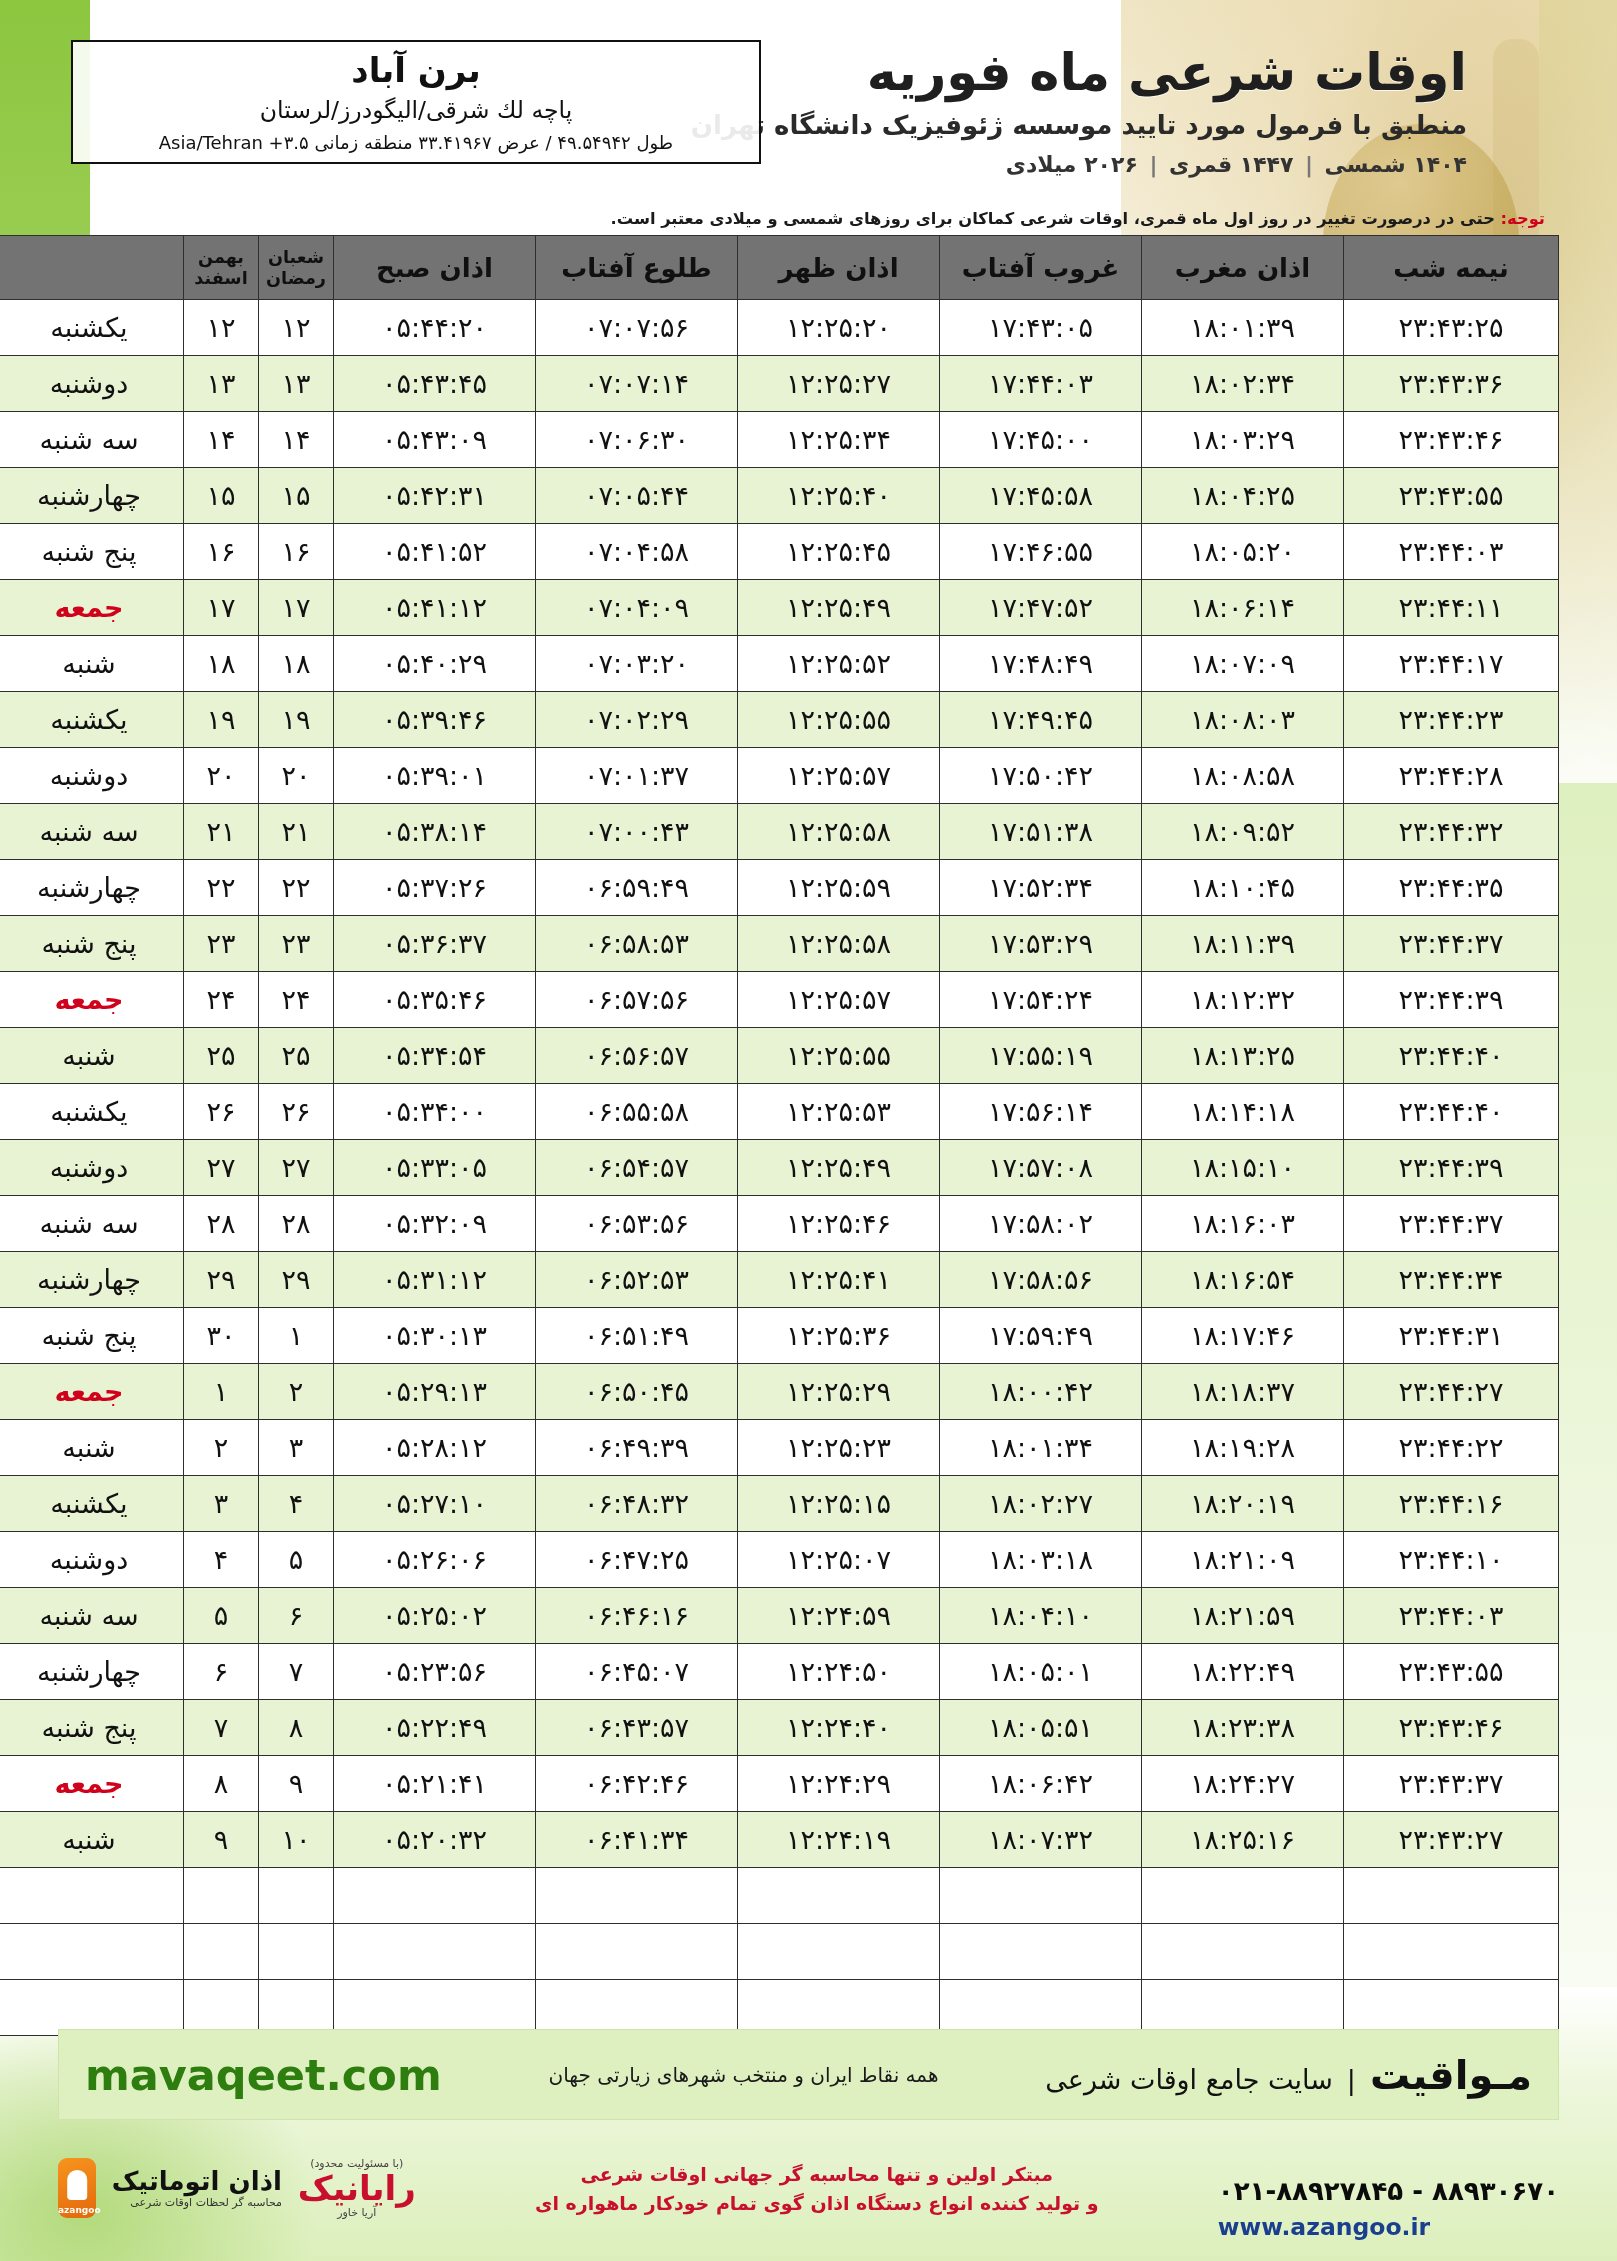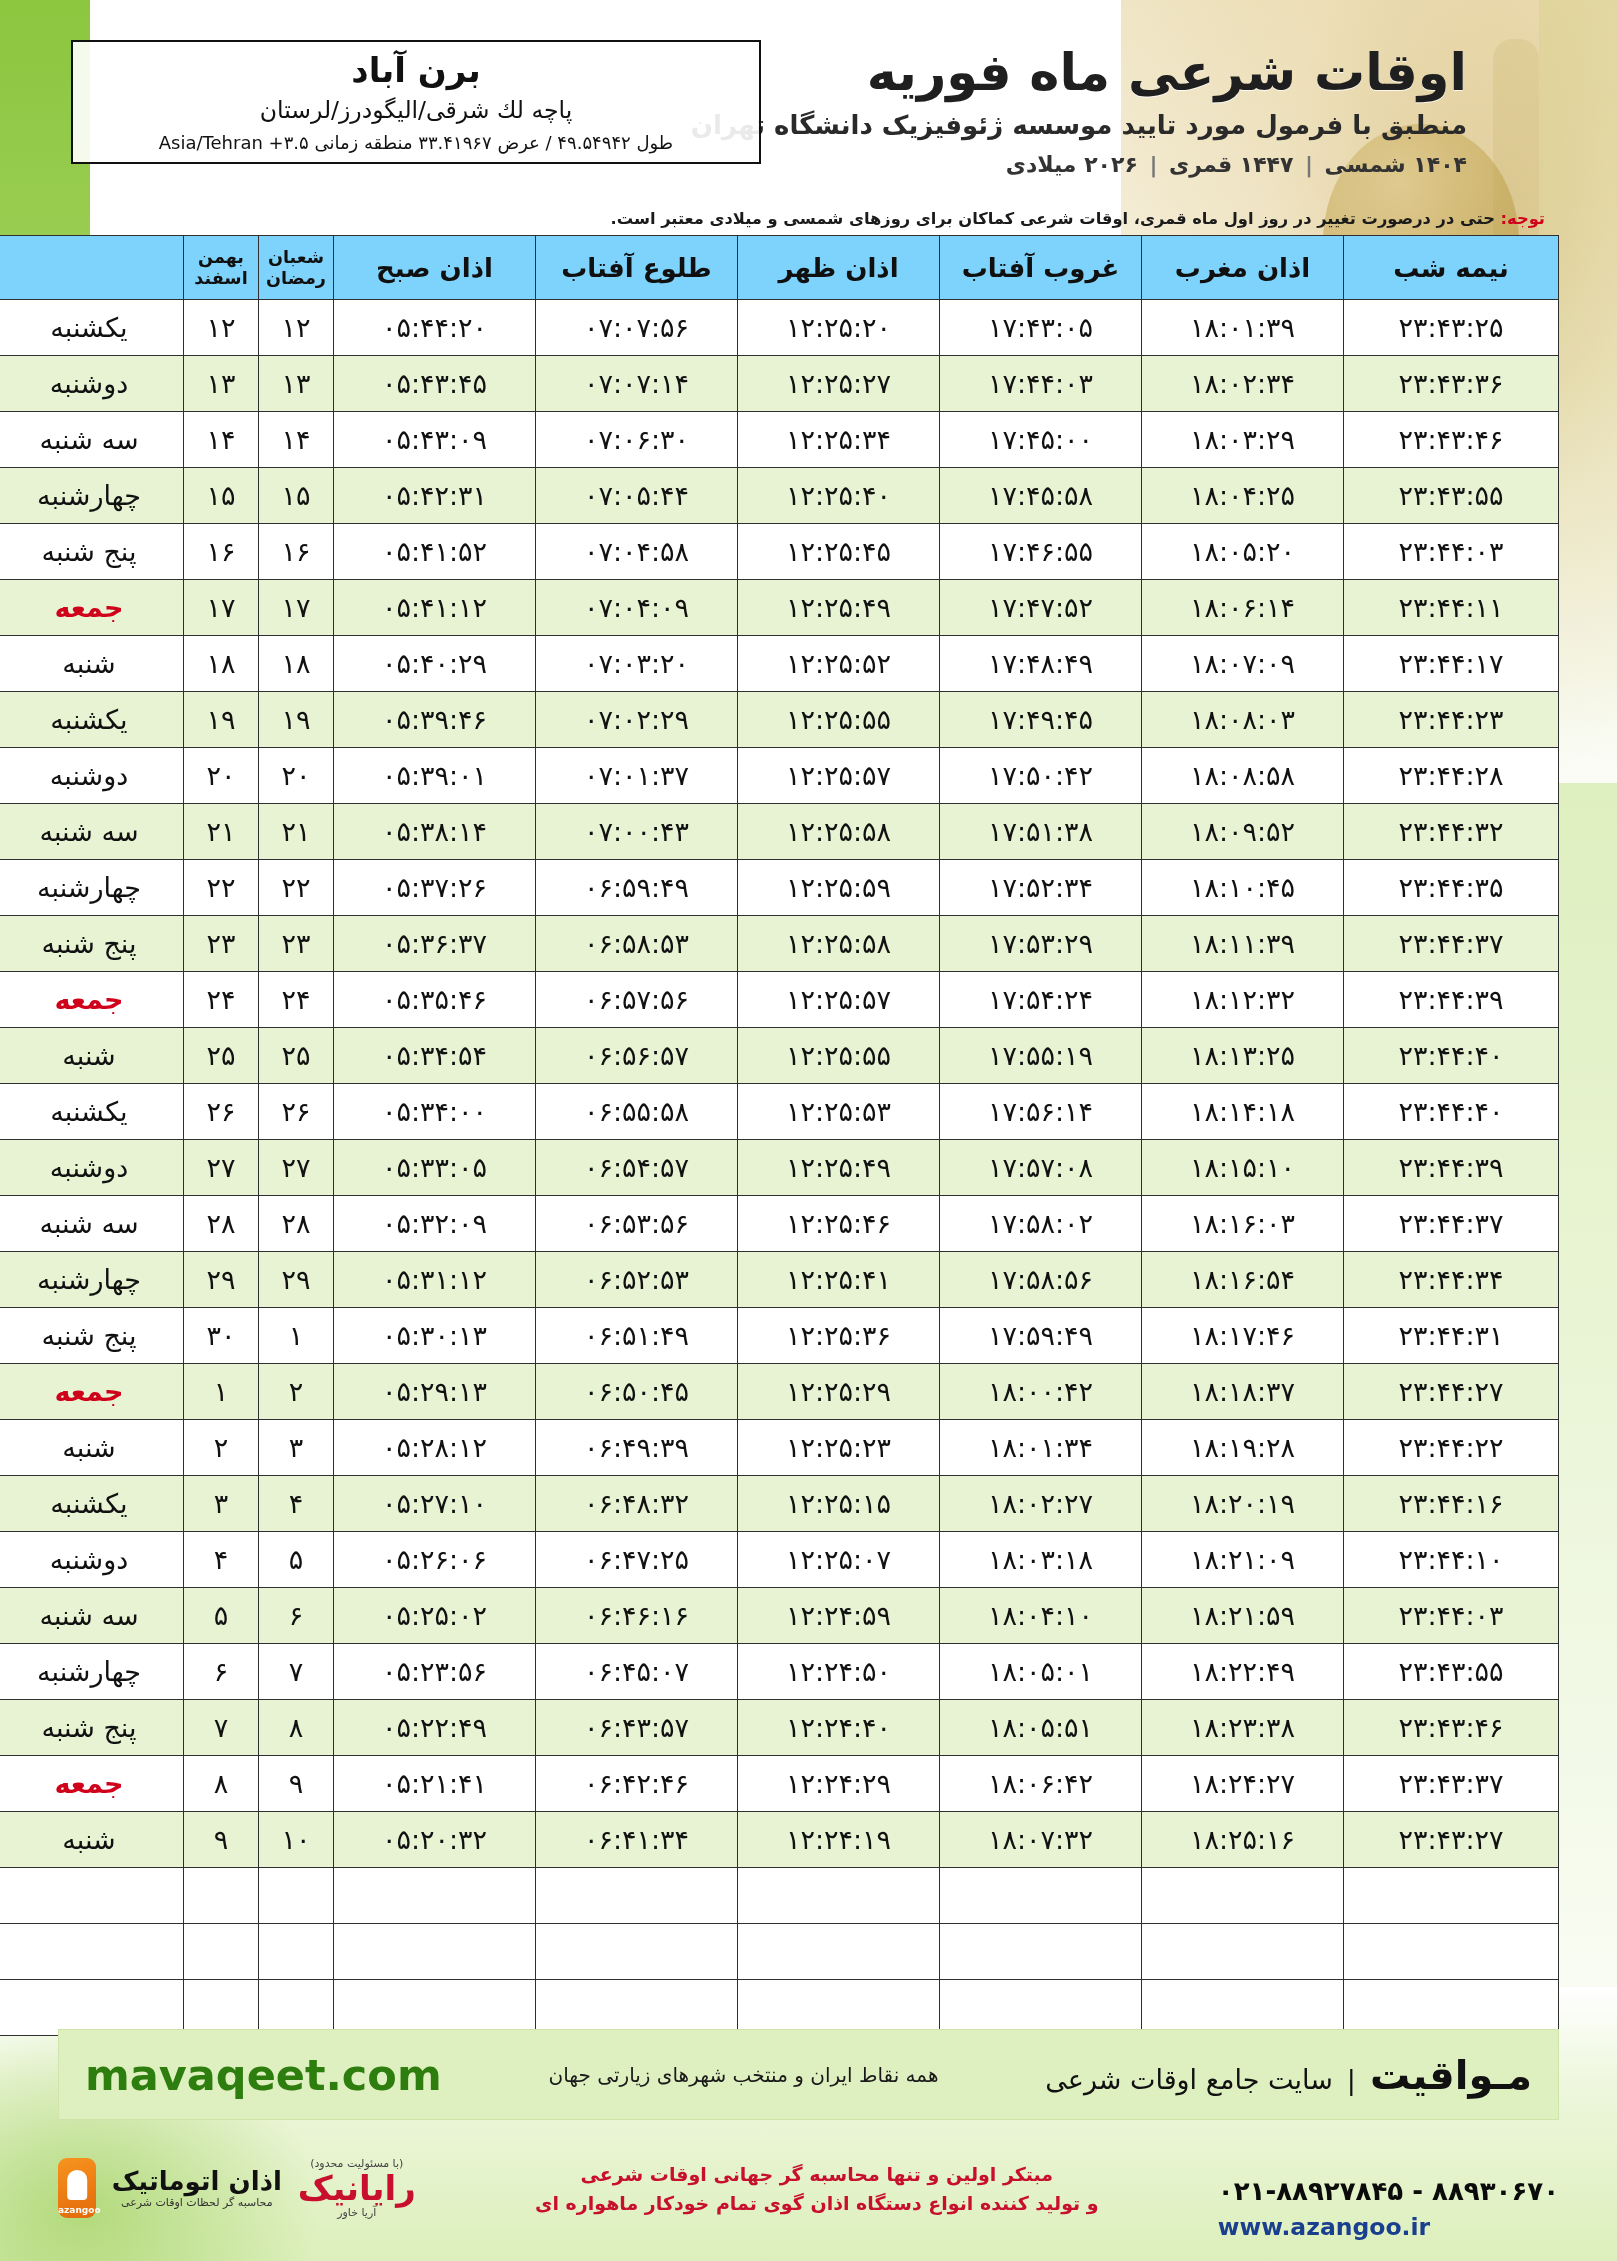--- a/index.html
+++ b/index.html
@@ -162,21 +162,21 @@
   table.times col.c-maghreb  { width: 202px; }
   table.times col.c-ghoroob  { width: 202px; }
   table.times col.c-zohr     { width: 202px; }
   table.times col.c-tolou    { width: 202px; }
   table.times col.c-sobh     { width: 202px; }
   table.times col.c-qamari   { width: 75px; }
   table.times col.c-shamsi   { width: 75px; }
   table.times col.c-weekday  { width: 189px; }
 
   table.times thead th {
-    background: #7dd3fc;
+    background: #737373;
     border: 1.3px solid #2f2f2f;
     color: #101010;
     font-size: 26px;
     font-weight: bold;
     height: 63px;
     padding: 0 3.9px;
     vertical-align: middle;
   }
   .th-two {
     display: flex;
@@ -274,21 +274,20 @@
     gap: 15.7px;
   }
   .logo-rayaneek {
     text-align: center;
     line-height: 1.1;
   }
   .logo-rayaneek .r-small { font-size: 11px; color: #444; }
   .logo-rayaneek .r-big { font-size: 34px; font-weight: bold; color: #111; }
   .logo-rayaneek .r-big .red { color: #c8102e; }
   .logo-azan {
-    text-align: center;
     line-height: 1.15;
   }
   .logo-azan .a-big { font-size: 26px; font-weight: bold; color: #111; }
   .logo-azan .a-small { font-size: 11px; color: #333; }
   .logo-mark {
     width: 38px; height: 60px;
     border-radius: 9px;
     background: linear-gradient(160deg,#f7941e,#e2690b);
     position: relative;
     flex: none;

